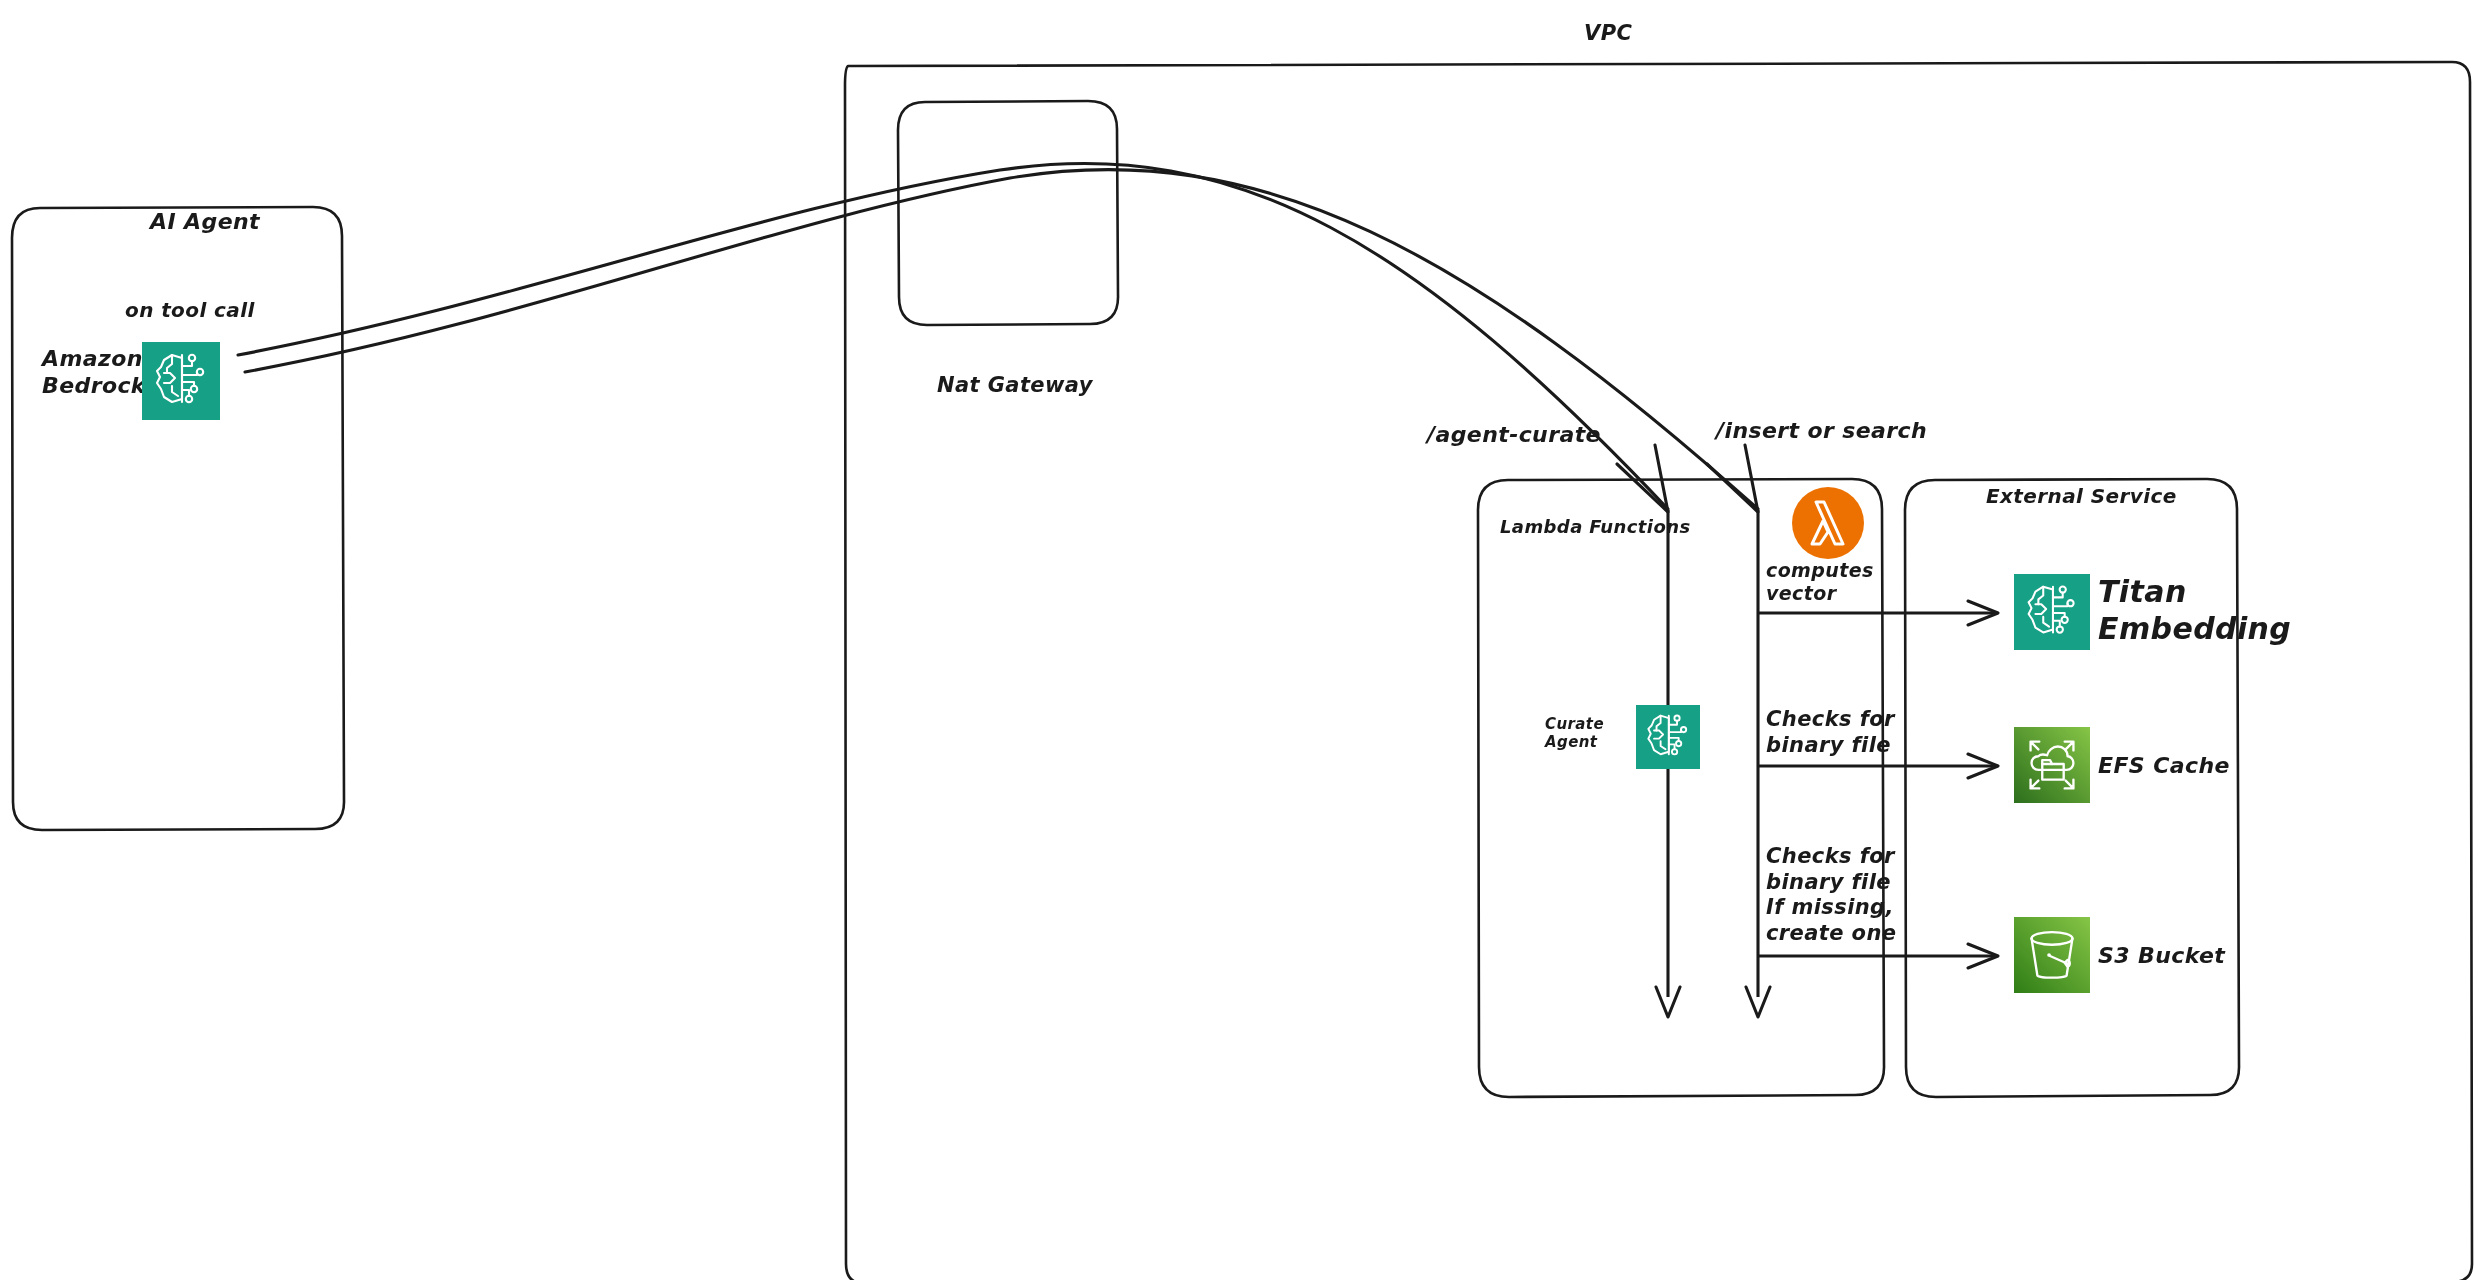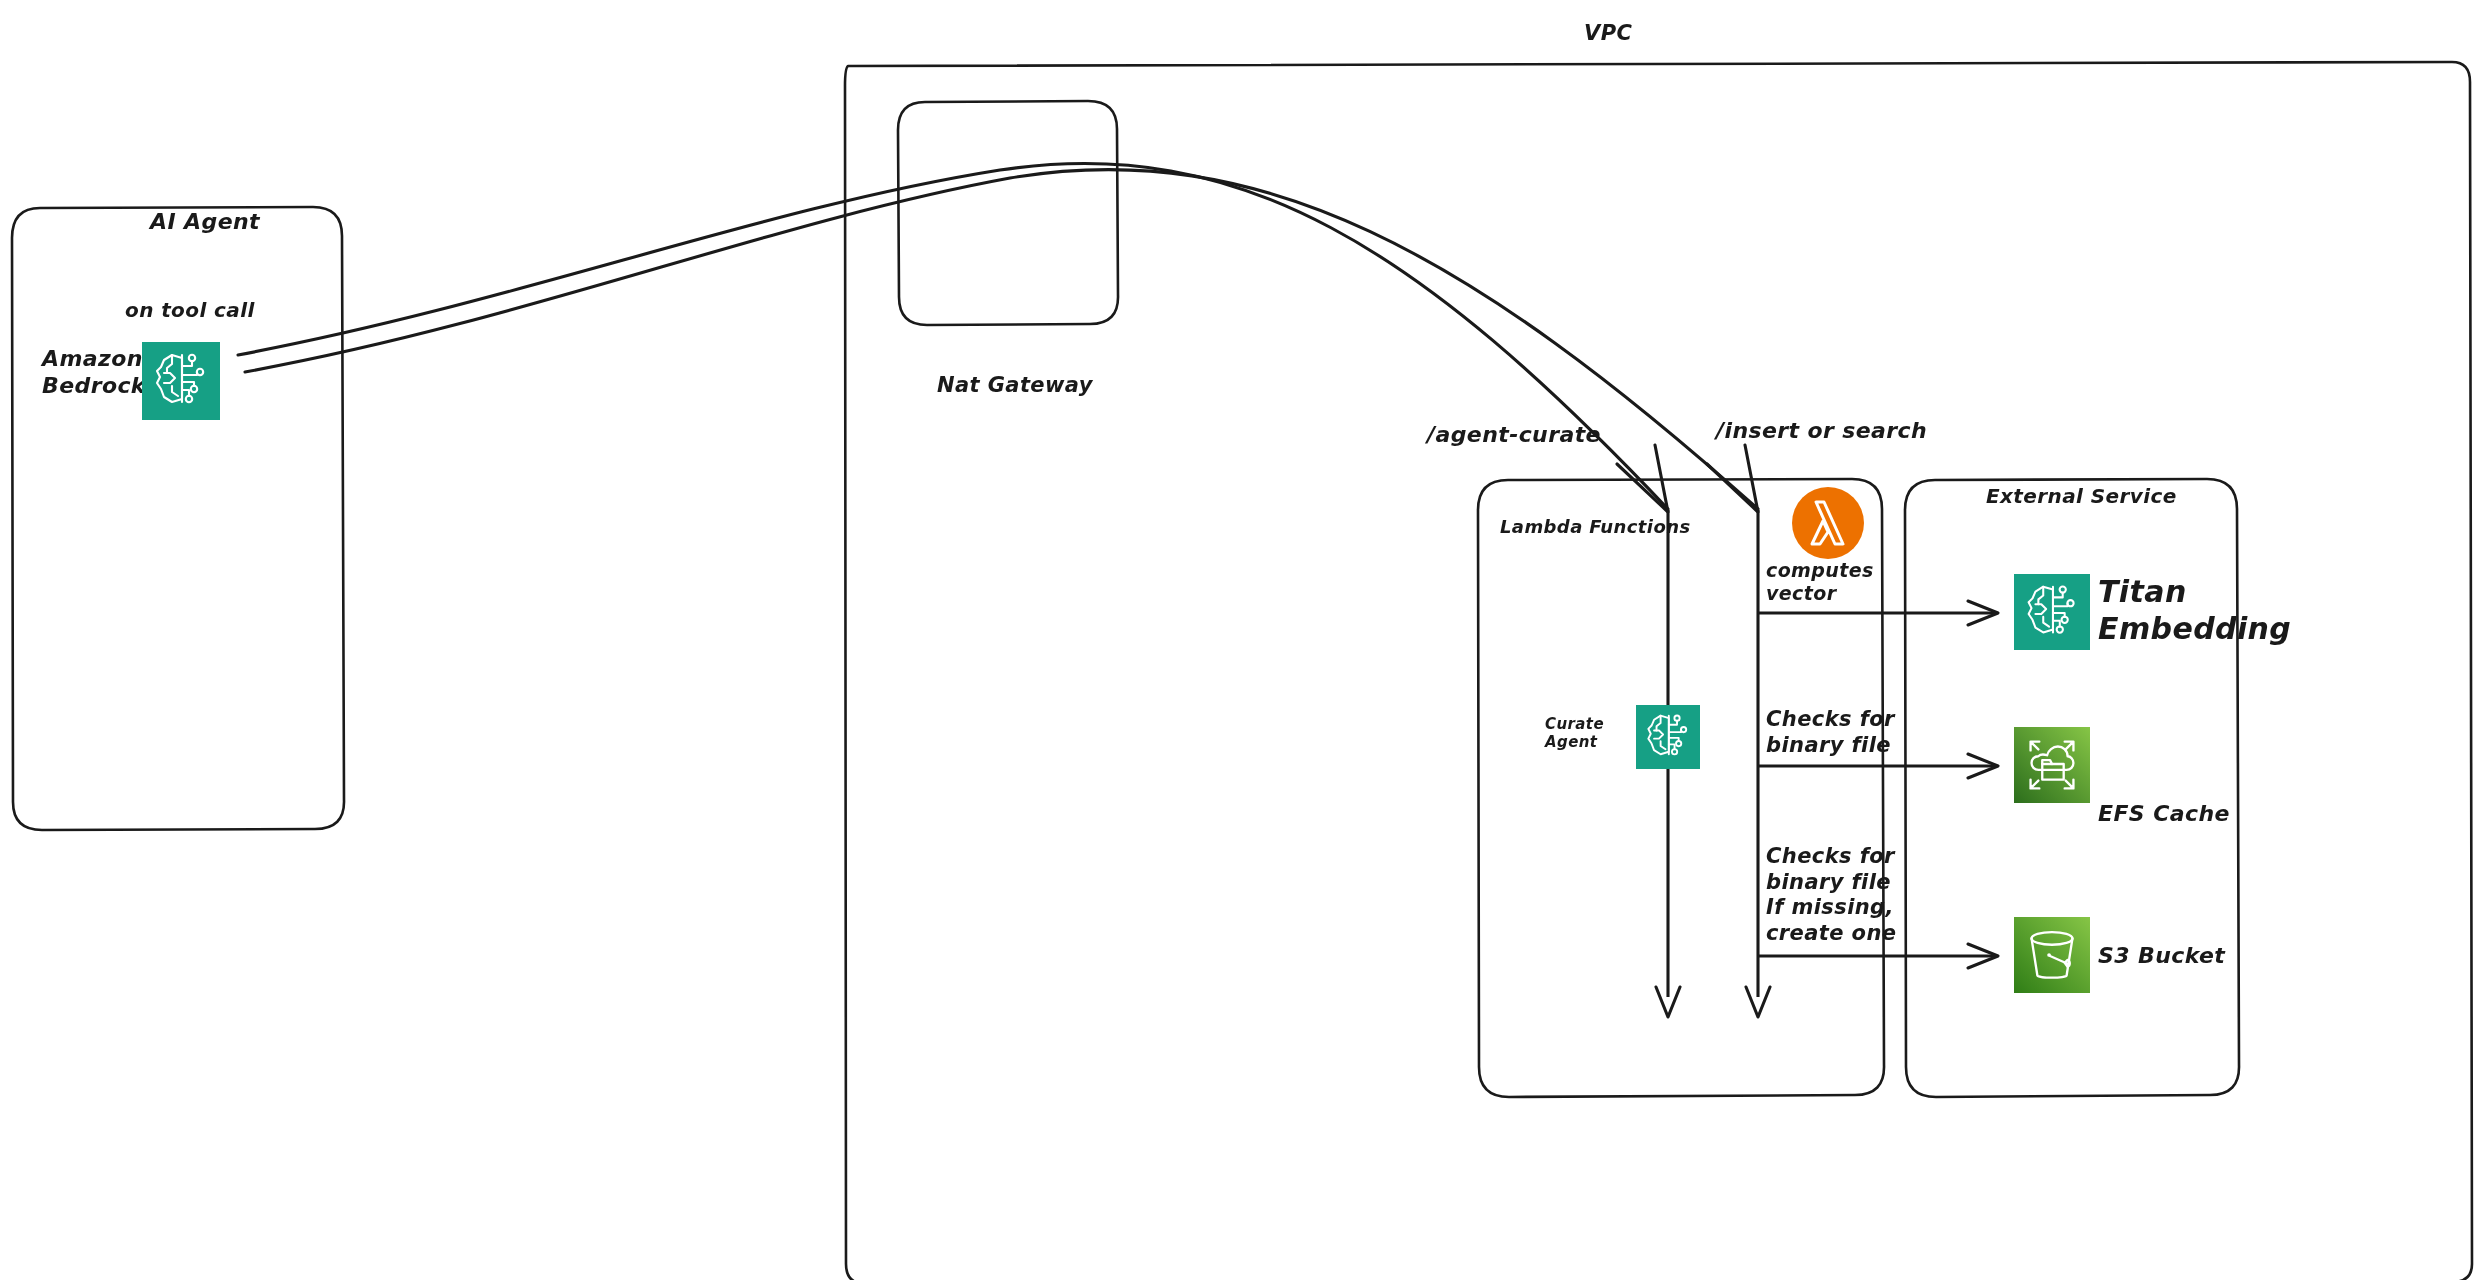--- a/index.html
+++ b/index.html
@@ -123,21 +123,21 @@
 Agent</div>
 
   <div class="lbl" style="left:1766px;top:832px;font-size:21px;">Checks for
 binary file
 If missing,
 create one</div>
 
   <div class="lbl" style="left:2098px;top:562px;font-size:30px;">Titan
 Embedding</div>
 
-  <div class="lbl" style="left:2098px;top:741px;font-size:22px;margin-top:48px;">EFS Cache</div>
+  <div class="lbl" style="left:2098px;top:741px;font-size:22px;">EFS Cache</div>
 
   <div class="lbl" style="left:2098px;top:931px;font-size:22px;">S3 Bucket</div>
 
   <div class="icon-sq" style="left:142px;top:330px;width:78px;height:78px;">
     <svg viewBox="0 0 78 78" width="78" height="78">
       <rect width="78" height="78" fill="#16a085"></rect>
       <g fill="none" stroke="#ffffff" stroke-width="2.1" stroke-linejoin="round" stroke-linecap="round">
         <path d="M40 16 L30 13 L22 18 L19 25 L15 29 L18 35 L15 41 L19 47 L22 55 L30 60 L40 57 Z"></path>
         <path d="M40 13 L40 60"></path>
         <path d="M30 13 L30 22 L25 26 L25 31"></path>

